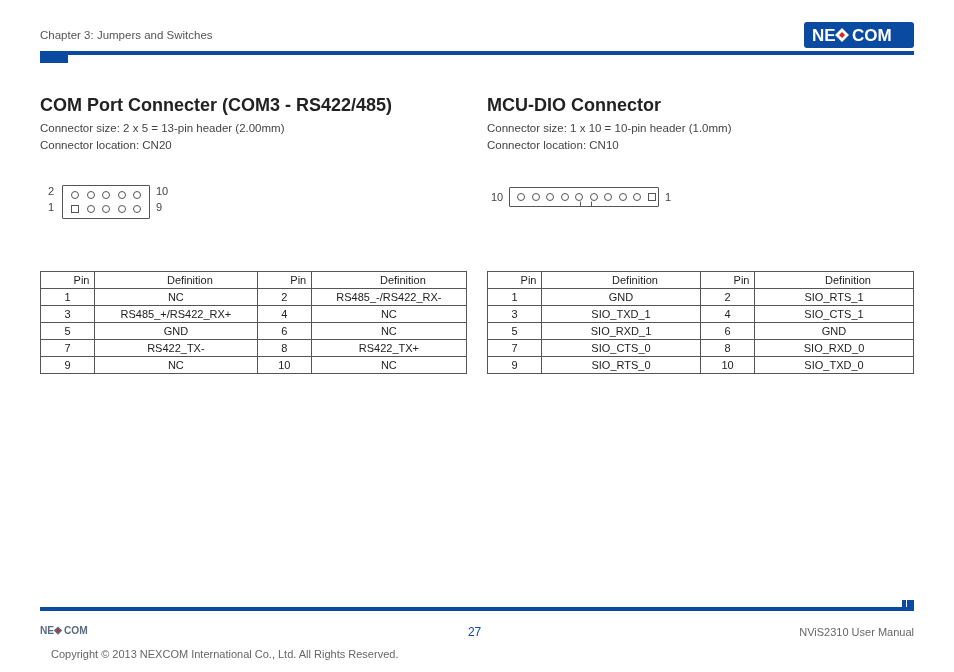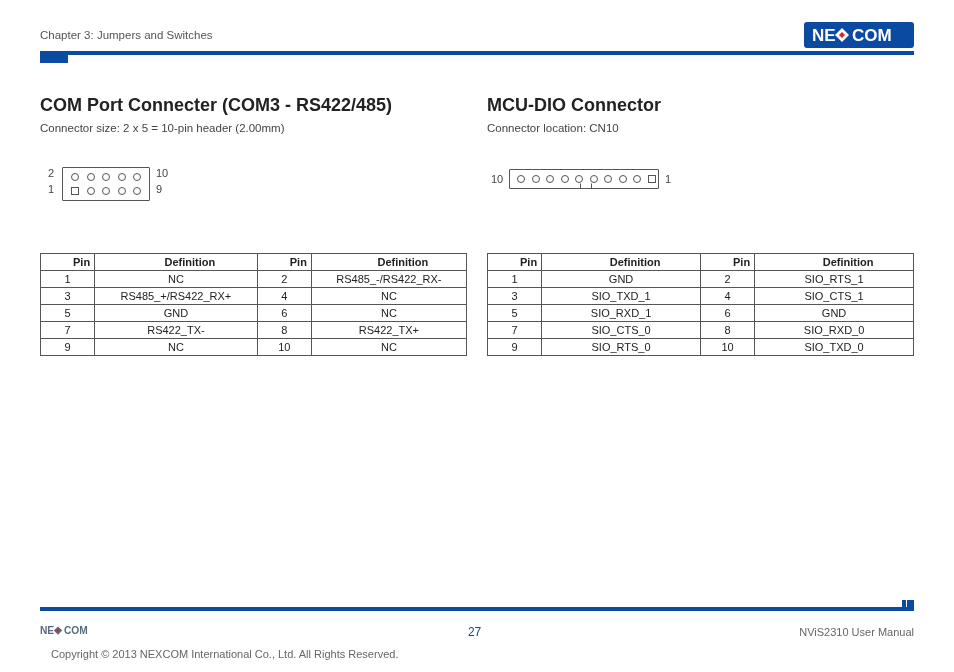--- a/index.html
+++ b/index.html
@@ -51,21 +51,21 @@
     position:absolute; left:70px; bottom:-1px; width:12px; height:6px;
     border:1px solid #555; border-top:1px solid #fff; background:#fff;
   }
   
   table.pin-table{
     width:100%; border-collapse:collapse; font-size:11px; color:#222;
   }
   table.pin-table th, table.pin-table td{
     border:1px solid #555; padding:2px 4px; text-align:center; font-weight:400;
   }
-  table.pin-table th{ font-weight:700; background:#fff;padding-left:32px;}
+  table.pin-table th{ font-weight:400; background:#fff;padding-left:32px;}
   table.pin-table .col-pin{ width:54px;}
   
   .ftr-rule{ height:4px; background:#0a4aa1; position:relative; margin-top:auto;}
   .ftr-rule::after{
     content:""; position:absolute; right:0; top:-7px; width:7px; height:7px; background:#0a4aa1;
   }
   .ftr-rule::before{
     content:""; position:absolute; right:8px; top:-7px; width:4px; height:7px; background:#0a4aa1;
   }
   .ftr{ display:flex; align-items:center; justify-content:space-between; margin-top:6px;}
@@ -93,21 +93,22 @@
       </svg>
     </div>
   </div>
   <div class="hdr-rule"></div>
 
   <div class="main">
 
     <div class="col">
       <h2>COM Port Connecter (COM3 - RS422/485)</h2>
       <div class="desc">
-        <div>Connector size: 2 x 5 = 10-pin header (2.00mm)</div>
+        <div>Connector size: 2 x 5 = 13-pin header (2.00mm)</div>
+        <div>Connector location: CN20</div>
       </div>
 
       <div class="diagram-area">
         <div class="pin-label" style="left:8px; top:4px;">2</div>
         <div class="pin-label" style="left:8px; top:20px;">1</div>
         <div class="pkg pkg-2x5">
           <div class="pins-row top">
             <span class="pin-circ"></span>
               <span class="pin-circ"></span>
               <span class="pin-circ"></span>
@@ -166,20 +167,21 @@
               <td class="col-pin">10</td>
               <td>NC</td>
             </tr>
           </tbody>
       </table>
     </div>
 
     <div class="col">
       <h2>MCU-DIO Connector</h2>
       <div class="desc">
+        <div>Connector size: 1 x 10 = 10-pin header (1.0mm)</div>
         <div>Connector location: CN10</div>
       </div>
 
       <div class="diagram-area">
         <div class="pin-label" style="left:4px; top:10px;">10</div>
         <div class="pkg pkg-1x10">
           <div class="pins-1x10">
             <span class="pin-circ"></span>
               <span class="pin-circ"></span>
               <span class="pin-circ"></span>

